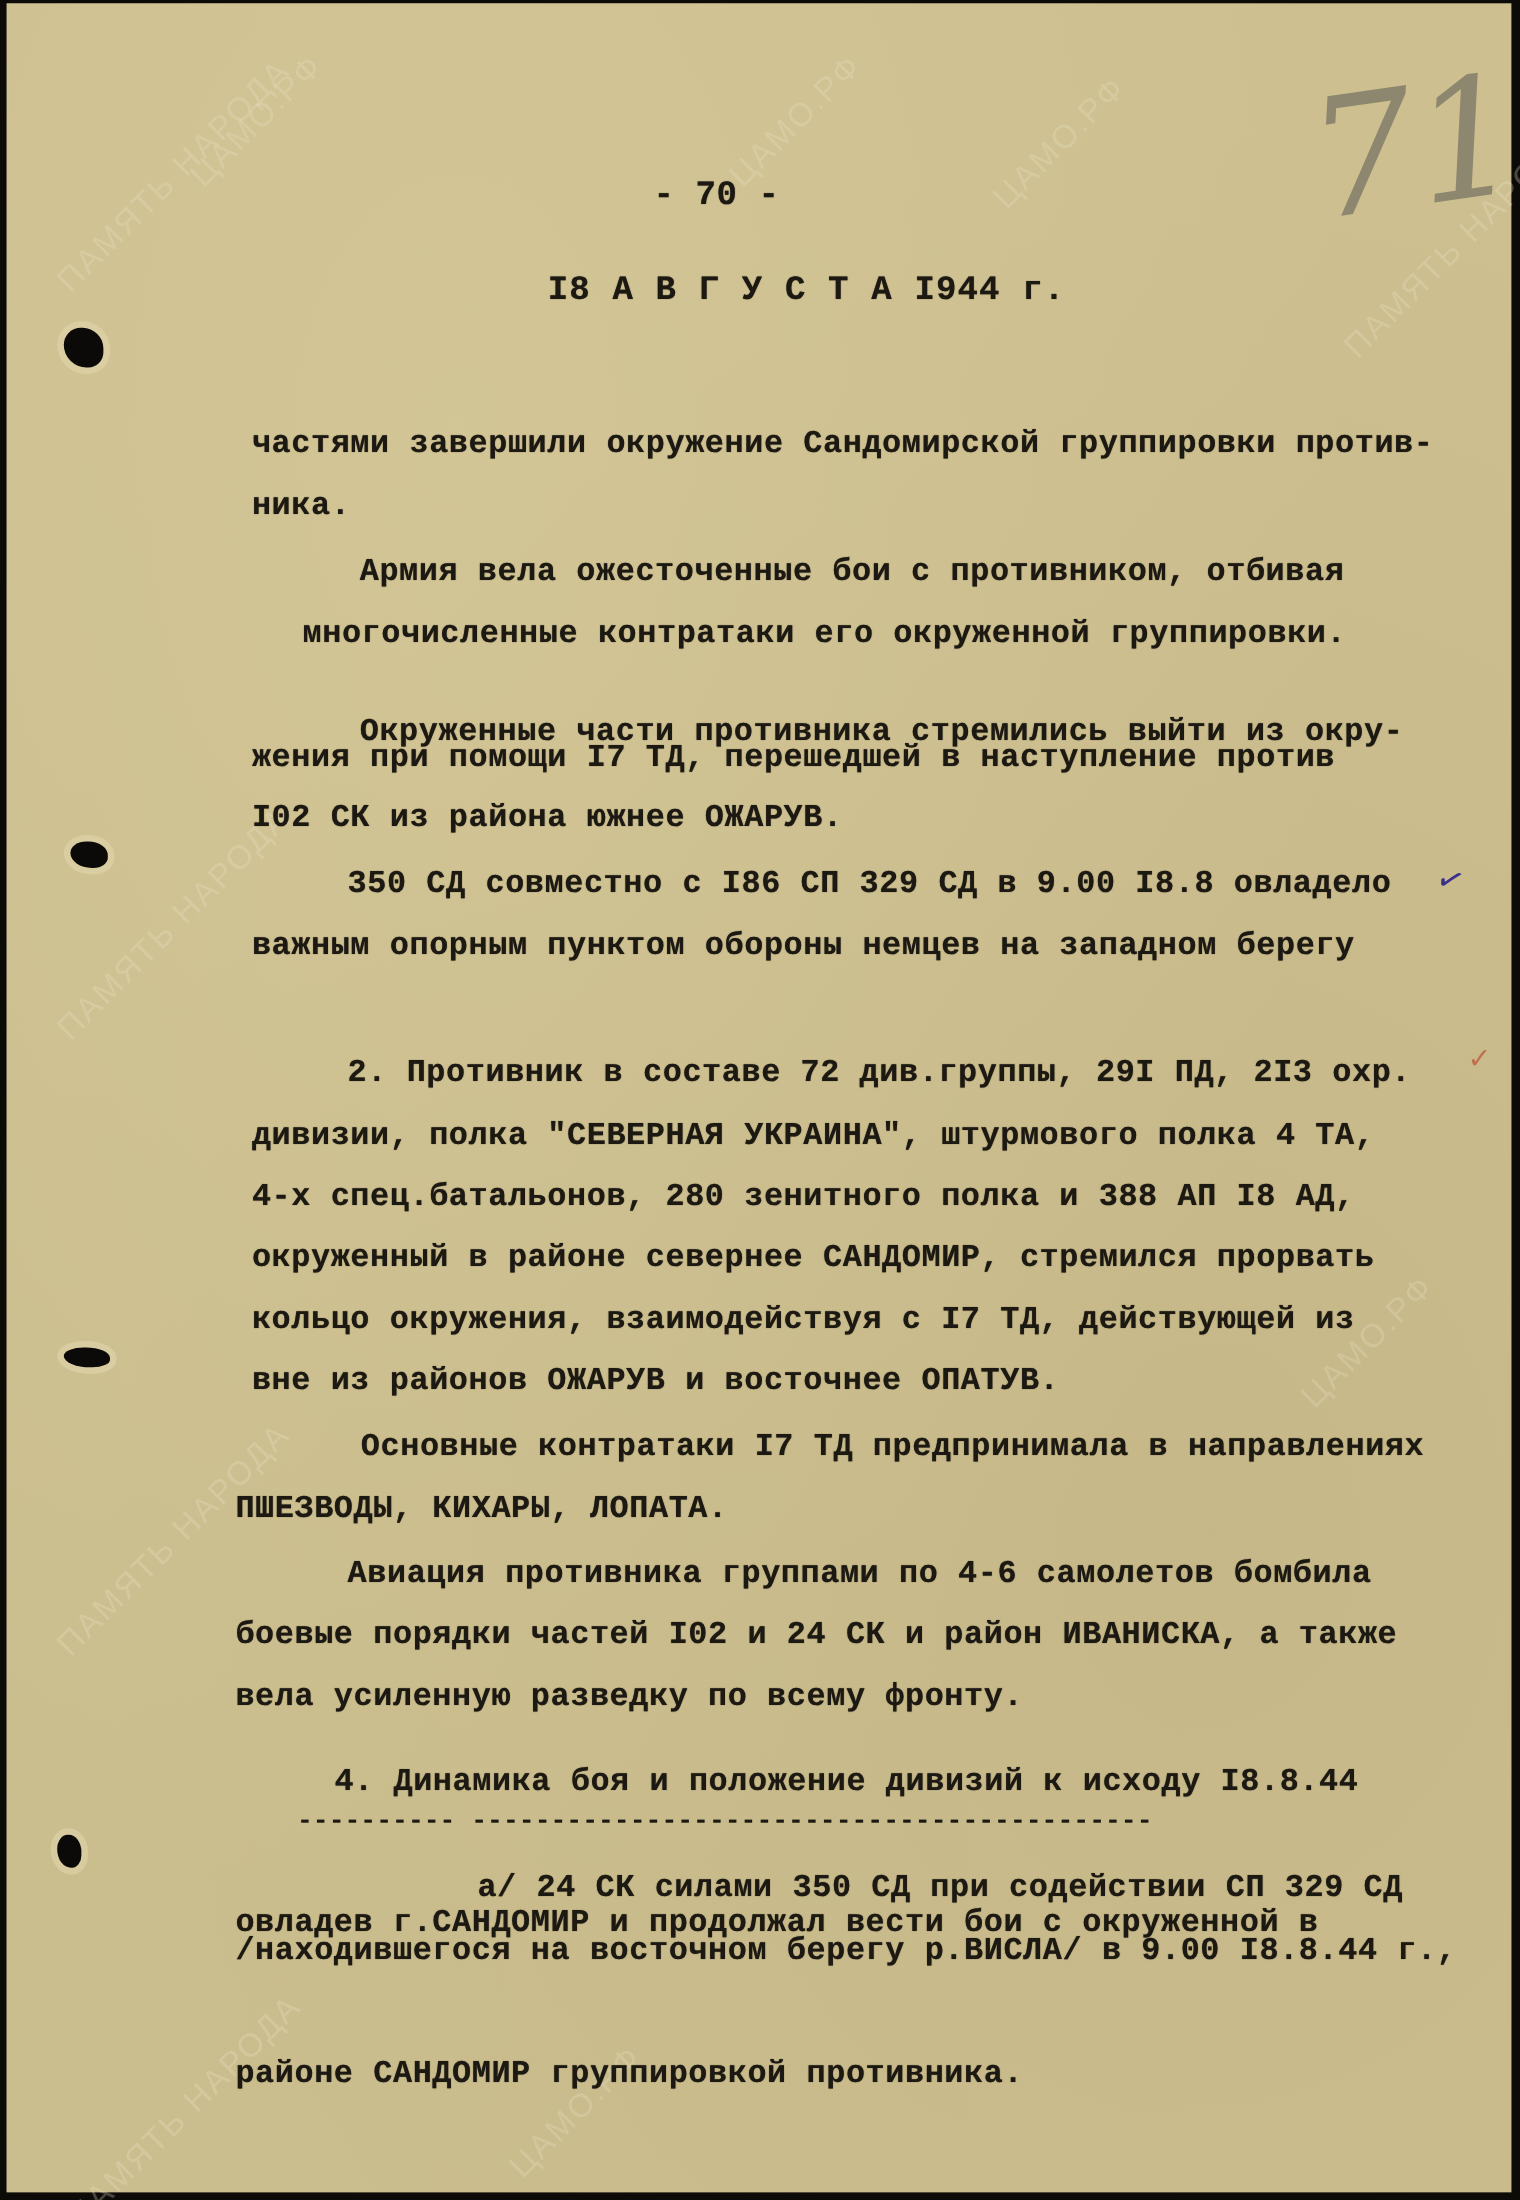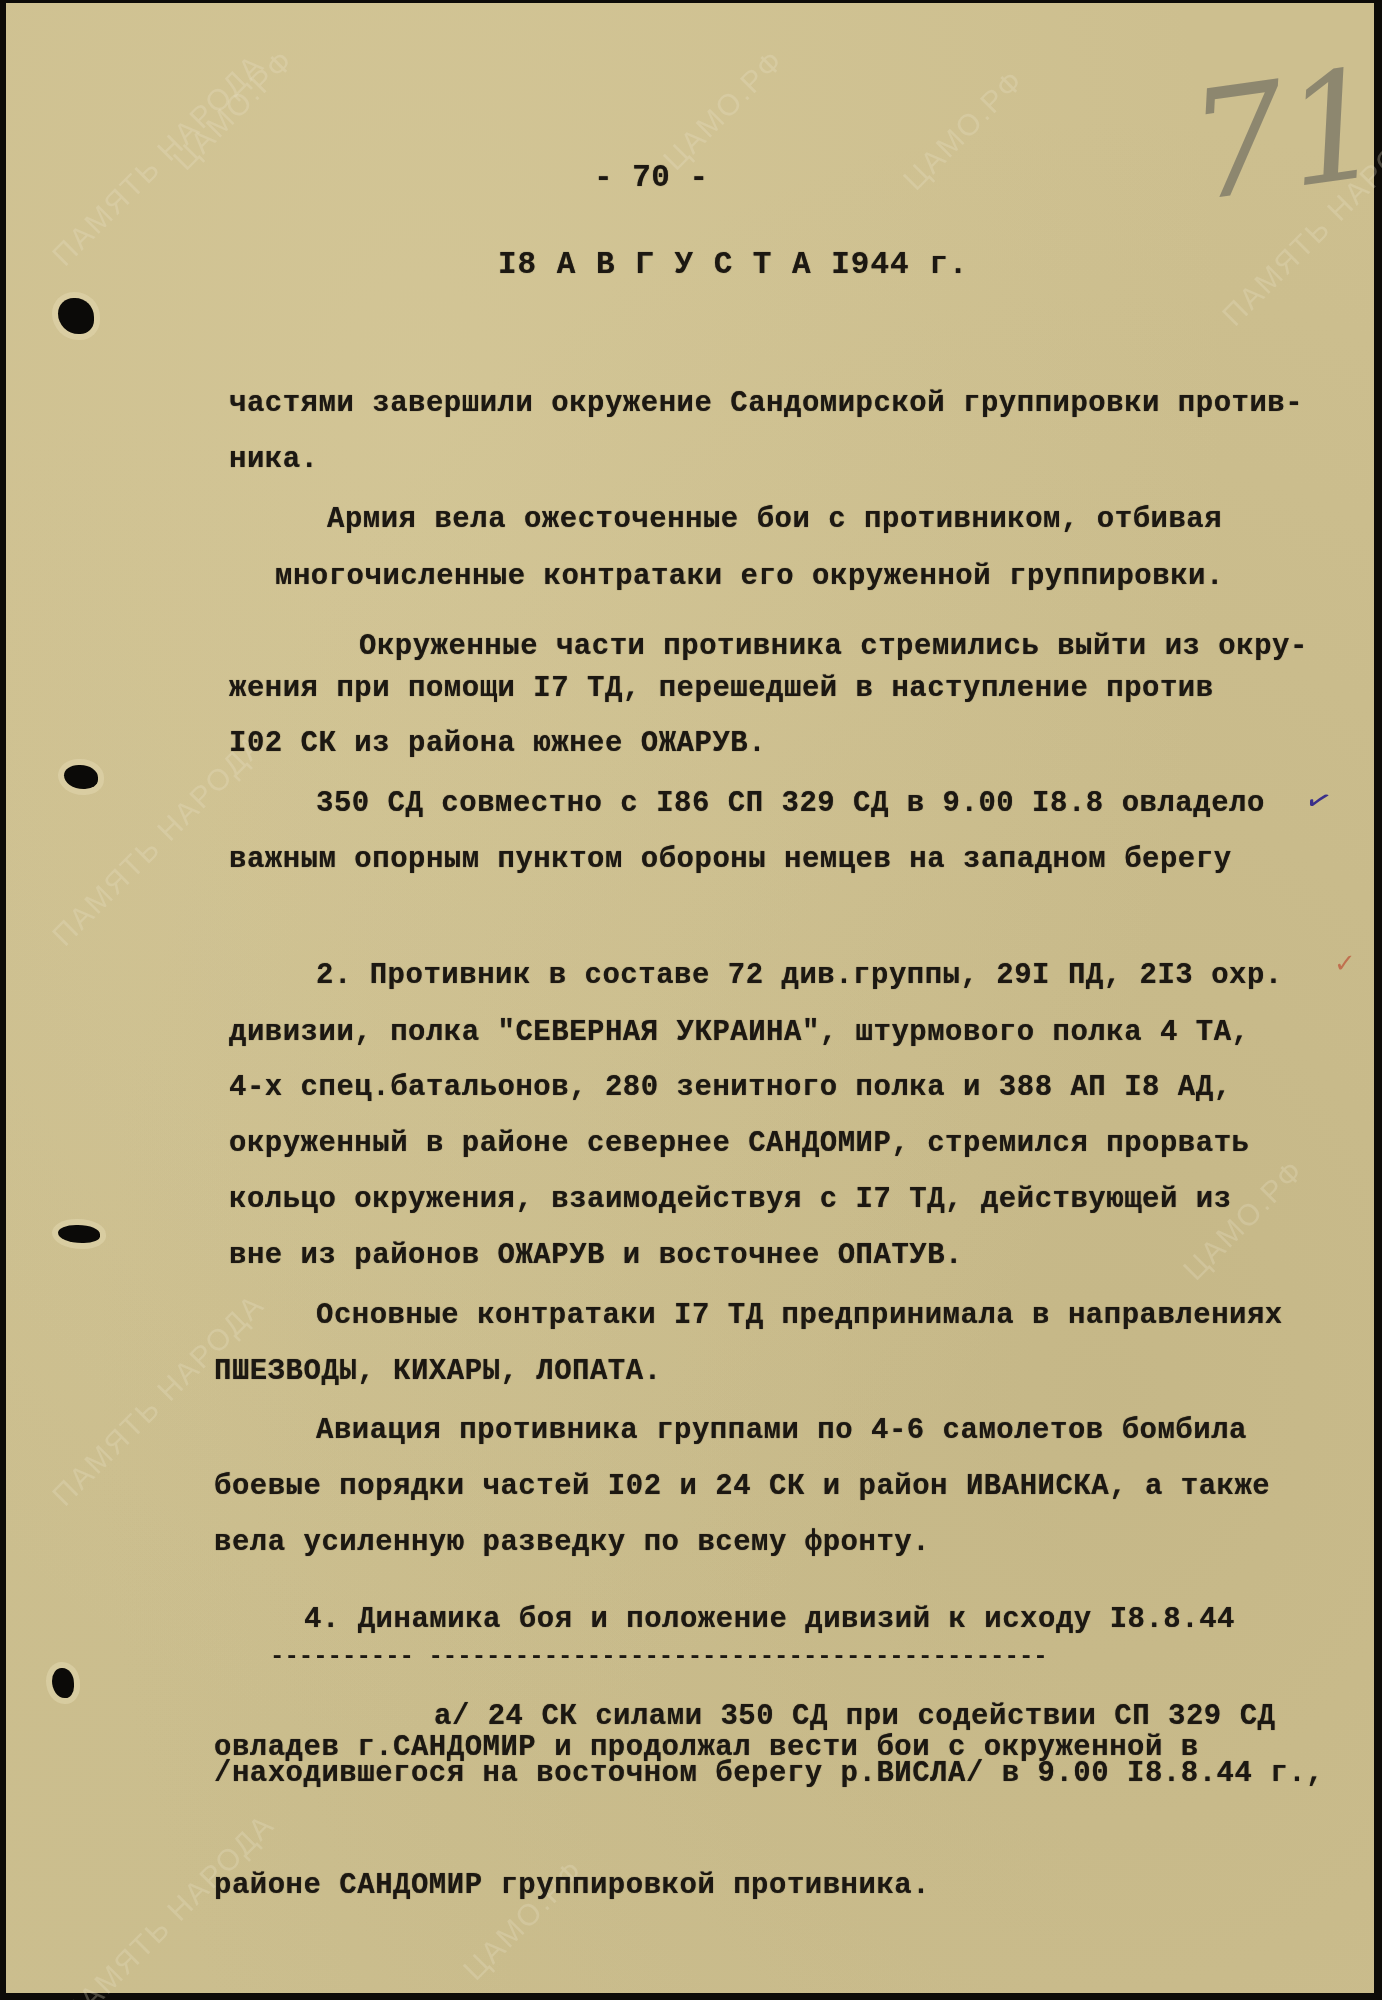--- a/index.html
+++ b/index.html
@@ -86,37 +86,37 @@
 
   <div class="tw pagenum" style="left:588px;top:157px;">-   70   -</div>
   <div class="tw date" style="left:492px;top:244px;">I8  А В Г У С Т А  I944 г.</div>
 
   <div class="tw" style="left:223px;top:384px;">частями завершили окружение Сандомирской группировки против-</div>
   <div class="tw" style="left:223px;top:440px;">ника.</div>
 
   <div class="tw" style="left:321px;top:500px;">Армия вела ожесточенные бои с противником, отбивая</div>
   <div class="tw" style="left:223px;top:557px;margin-left:46px;">многочисленные контратаки его окруженной группировки.</div>
 
-  <div class="tw" style="left:321px;top:627px;margin-left:32px;">Окруженные части противника стремились выйти из окру-</div>
+  <div class="tw" style="left:321px;top:646px;">Окруженные части противника стремились выйти из окру-</div>
   <div class="tw" style="left:223px;top:669px;">жения при помощи I7 ТД, перешедшей в наступление против</div>
   <div class="tw" style="left:223px;top:724px;">I02 СК из района южнее ОЖАРУВ.</div>
 
   <div class="tw" style="left:310px;top:784px;">350 СД совместно с I86 СП 329 СД в 9.00 I8.8 овладело</div>
   <div class="pen-mark" style="left:1300px;top:780px;font-size:30px;color:#3a2f8a;transform:rotate(20deg);">✓</div>
   <div class="tw" style="left:223px;top:840px;">важным опорным пунктом обороны немцев на западном берегу</div>
 
   <div class="tw" style="left:310px;top:956px;">2. Противник в составе 72 див.группы, 29I ПД, 2I3 охр.</div>
   <div class="pen-mark" style="left:1328px;top:945px;font-size:26px;color:#c0704f;">✓</div>
   <div class="tw" style="left:223px;top:1013px;">дивизии, полка  "СЕВЕРНАЯ УКРАИНА", штурмового полка 4 ТА,</div>
   <div class="tw" style="left:223px;top:1068px;">4-х спец.батальонов, 280 зенитного полка и 388 АП I8 АД,</div>
   <div class="tw" style="left:223px;top:1124px;">окруженный в районе севернее САНДОМИР, стремился прорвать</div>
   <div class="tw" style="left:223px;top:1180px;">кольцо окружения, взаимодействуя с I7 ТД, действующей из</div>
   <div class="tw" style="left:223px;top:1236px;">вне из районов ОЖАРУВ и восточнее ОПАТУВ.</div>
 
-  <div class="tw" style="left:310px;top:1296px;font-family:Liberation Mono, monospace;">Основные контратаки I7 ТД предпринимала в направлениях</div>
+  <div class="tw" style="left:322px;top:1296px;font-family:Liberation Mono, monospace;">Основные контратаки I7 ТД предпринимала в направлениях</div>
   <div class="tw" style="left:208px;top:1352px;">ПШЕЗВОДЫ, КИХАРЫ, ЛОПАТА.</div>
 
   <div class="tw" style="left:310px;top:1411px;">Авиация противника группами по 4-6 самолетов бомбила</div>
   <div class="tw" style="left:208px;top:1467px;">боевые порядки частей I02 и 24 СК и район ИВАНИСКА, а также</div>
   <div class="tw" style="left:208px;top:1523px;">вела усиленную разведку по всему фронту.</div>
 
   <div class="tw" style="left:298px;top:1600px;">4. Динамика боя и положение дивизий к исходу I8.8.44</div>
   <div class="underline-dashes" style="left:264px;top:1640px;">---------- -------------------------------------------</div>
 
   <div class="tw" style="left:428px;top:1697px;">а/ 24 СК силами 350 СД при содействии СП 329 СД</div>

